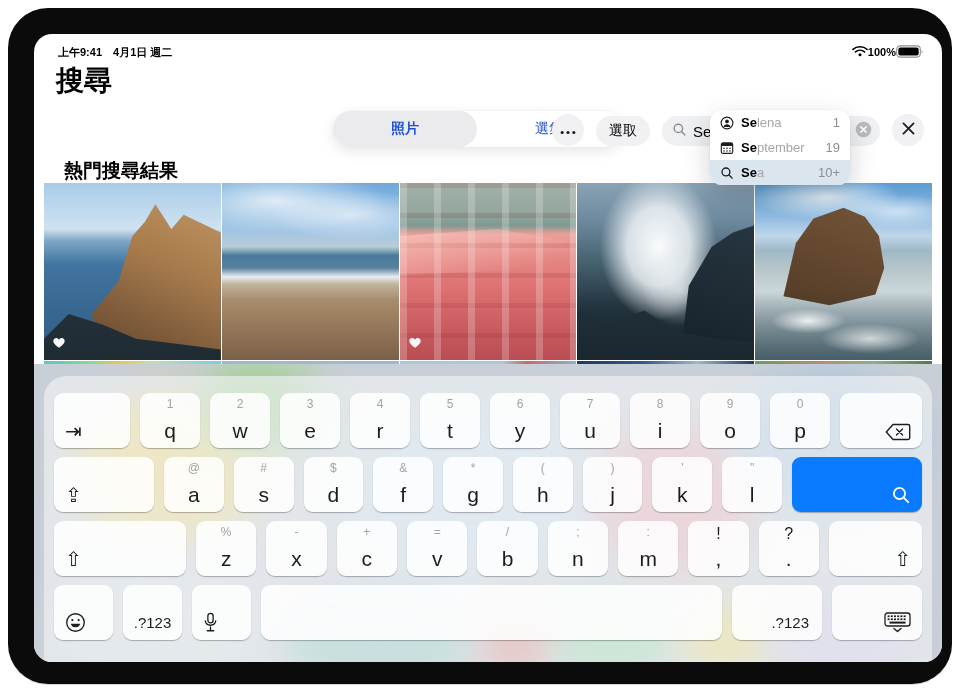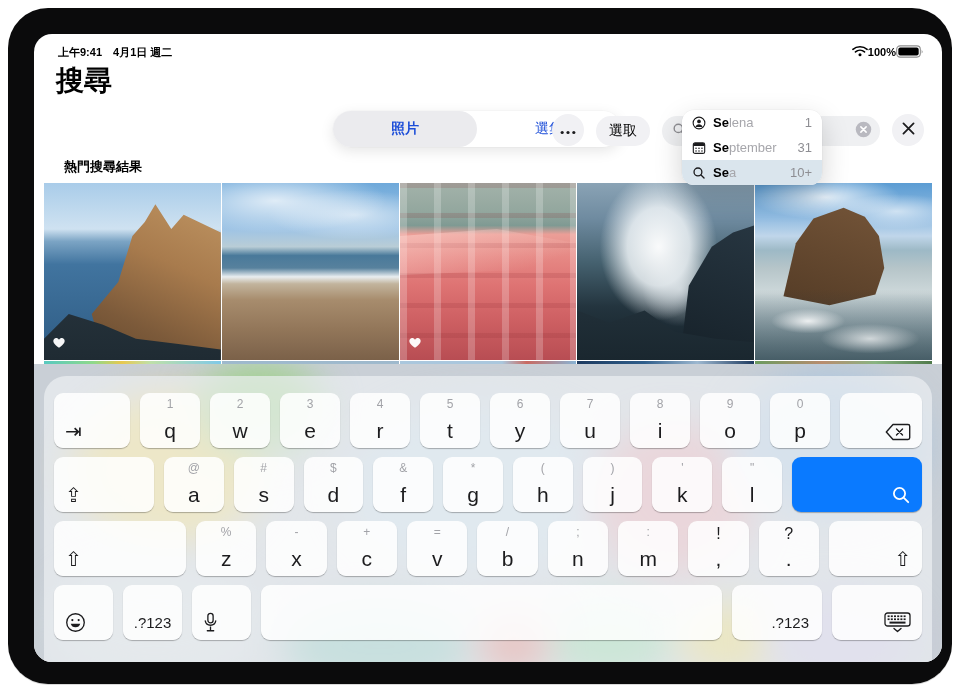--- a/index.html
+++ b/index.html
@@ -20,21 +20,21 @@
   .pill-btn{height:30px;padding:0 13px;border-radius:15px;background:#f1f1f4;border:none;font-size:14px;color:#000;font-family:inherit;cursor:pointer;}
   .search-field{width:200px;height:30px;border-radius:15px;background:#eff0f2;display:flex;align-items:center;padding:0 8px 0 10px;gap:6px;}
   .search-text{font-size:15px;color:#000;flex:1;}
   .clear-btn{border:none;background:none;padding:0;display:flex;cursor:pointer;}
 
   
   .segmented{position:absolute;top:77px;left:299px;width:288px;height:36px;background:#fff;border-radius:18px;display:flex;box-shadow:0 0 0 0.5px rgba(0,0,0,0.03),0 4px 14px rgba(0,0,0,0.10);z-index:20;}
   .segment{flex:1;display:flex;align-items:center;justify-content:center;font-size:14px;color:#1d4ed8;border-radius:18px;cursor:pointer;}
   .segment.selected{background:#ebebee;font-weight:600;}
 
-  .section-title{position:absolute;top:124px;left:30px;font-size:13px;font-weight:700;color:#000;z-index:5;}
+  .section-title{position:absolute;top:124px;left:30px;font-size:19px;font-weight:700;color:#000;z-index:5;}
 
   
   .photo-grid{position:absolute;top:149px;left:10px;width:888px;height:177px;display:flex;gap:1px;z-index:2;}
   .photo{flex:1;position:relative;overflow:hidden;cursor:pointer;}
   .photo::before,.photo::after{content:"";position:absolute;inset:0;}
   .fav-heart{position:absolute;left:8px;bottom:7px;z-index:3;opacity:0.96;}
 
   .photo-coastal-cliff{background:
     linear-gradient(180deg,#a9cce9 0%,#cfe2f1 26%,#7ba4c4 33%,#41749f 46%,#2e5b83 100%);}
   .photo-coastal-cliff::before{background:linear-gradient(205deg,#c49a67 0%,#a87b4d 40%,#7c5a3a 70%,#5c4228 100%);
@@ -114,21 +114,21 @@
   .w-caps{flex:0 0 100px;}
   .w-srch{flex:0 0 130px;}
   .w-shl{flex:0 0 132px;}
   .w-shr{flex:0 0 93px;}
   .w-sm{flex:0 0 59px;}
   .w-fn2{flex:0 0 90px;}
   .w-space{flex:1 1 auto;}
   .key-search-blue{background:var(--search-blue,#0a7aff);}
 
   
-  .dropdown{position:absolute;top:76px;left:648px;width:140px;background:#fff;border-radius:12px;box-shadow:0 10px 28px rgba(0,0,0,0.18),0 0 0 0.5px rgba(0,0,0,0.04);overflow:hidden;z-index:60;}
+  .dropdown{position:absolute;top:76px;left:676px;width:140px;background:#fff;border-radius:12px;box-shadow:0 10px 28px rgba(0,0,0,0.18),0 0 0 0.5px rgba(0,0,0,0.04);overflow:hidden;z-index:60;}
   .sug-row{height:25px;display:flex;align-items:center;gap:7px;padding:0 10px;font-size:13px;cursor:pointer;}
   .sug-row.highlight{background:rgba(216,228,236,0.95);}
   .sug-match{font-weight:700;color:#000;}
   .sug-rest{color:#a6a6ab;}
   .sug-count{margin-left:auto;color:#8e8e93;font-size:13px;}
   .sug-icon{display:flex;align-items:center;}
 </style>
 </head>
 <body>
 
@@ -455,21 +455,21 @@
                   <circle cx="4.6" cy="8.3" r="0.9"></circle>
                   <circle cx="8" cy="8.3" r="0.9"></circle>
                   <circle cx="11.4" cy="8.3" r="0.9"></circle>
                   <circle cx="4.6" cy="11.4" r="0.9"></circle>
                   <circle cx="8" cy="11.4" r="0.9"></circle>
                   <circle cx="11.4" cy="11.4" r="0.9"></circle>
                 </g>
               </svg>
             </span>
             <span class="sug-text"><span class="sug-match">Se</span><span class="sug-rest">ptember</span></span>
-            <span class="sug-count">31</span>
+            <span class="sug-count">19</span>
           </div>
           <div class="sug-row highlight">
             <span class="sug-icon">
               <svg width="14" height="14" viewBox="0 0 20 20">
                 <circle cx="8.5" cy="8.5" r="5.6" fill="none" stroke="#1c1c1e" stroke-width="1.9"></circle>
                 <line x1="12.9" y1="12.9" x2="17.2" y2="17.2" stroke="#1c1c1e" stroke-width="1.9" stroke-linecap="round"></line>
               </svg>
             </span>
             <span class="sug-text"><span class="sug-match">Se</span><span class="sug-rest">a</span></span>
             <span class="sug-count">10+</span>

